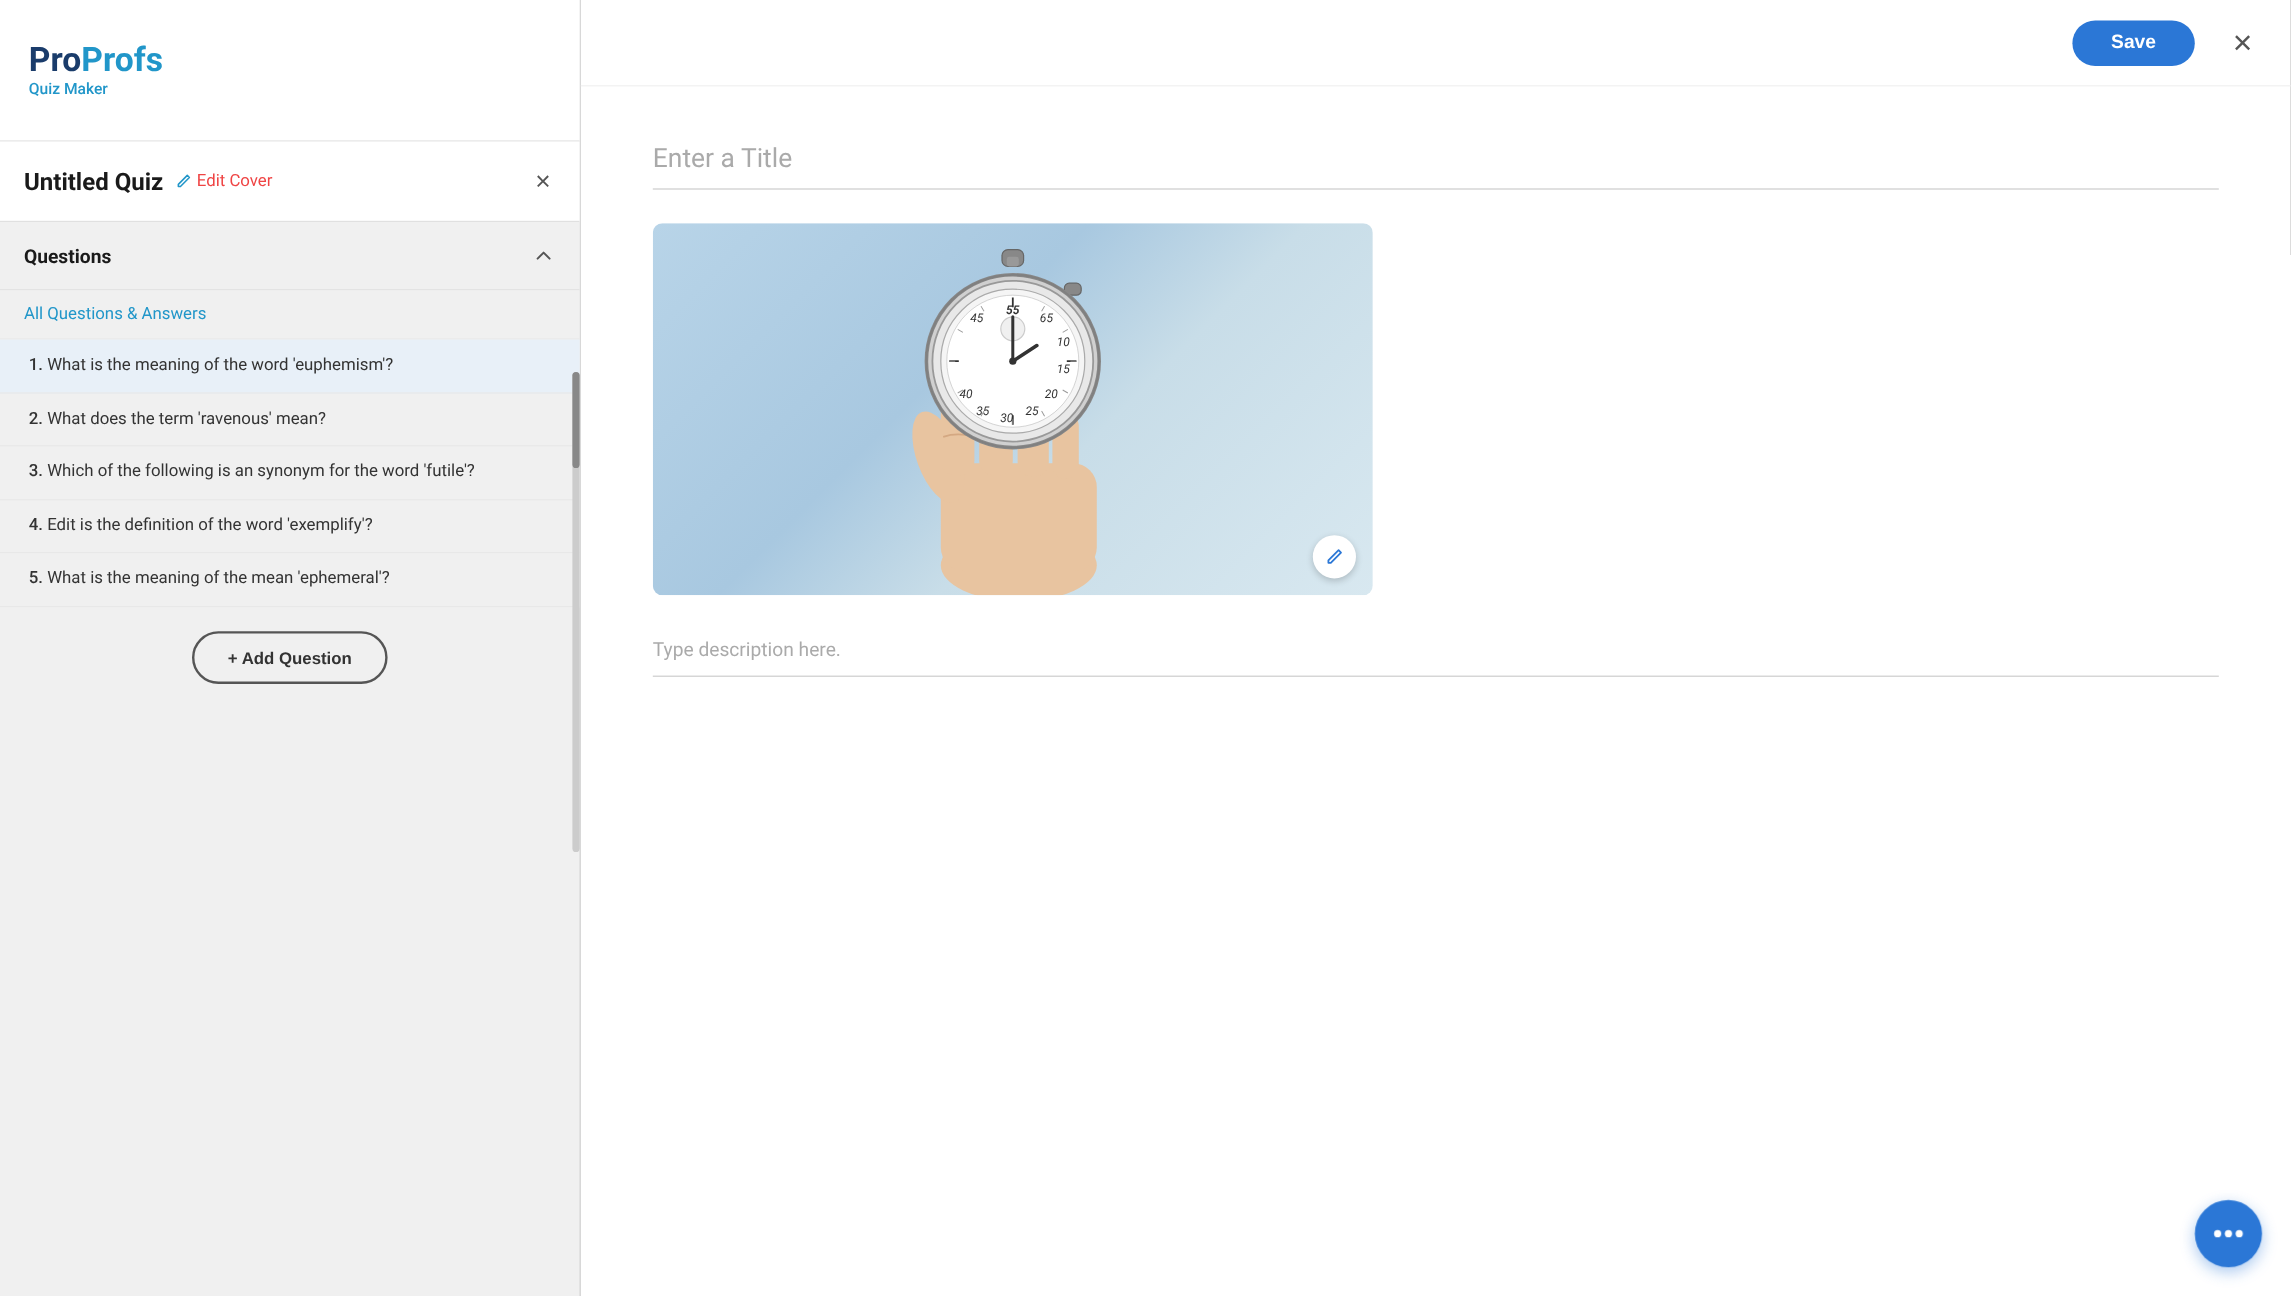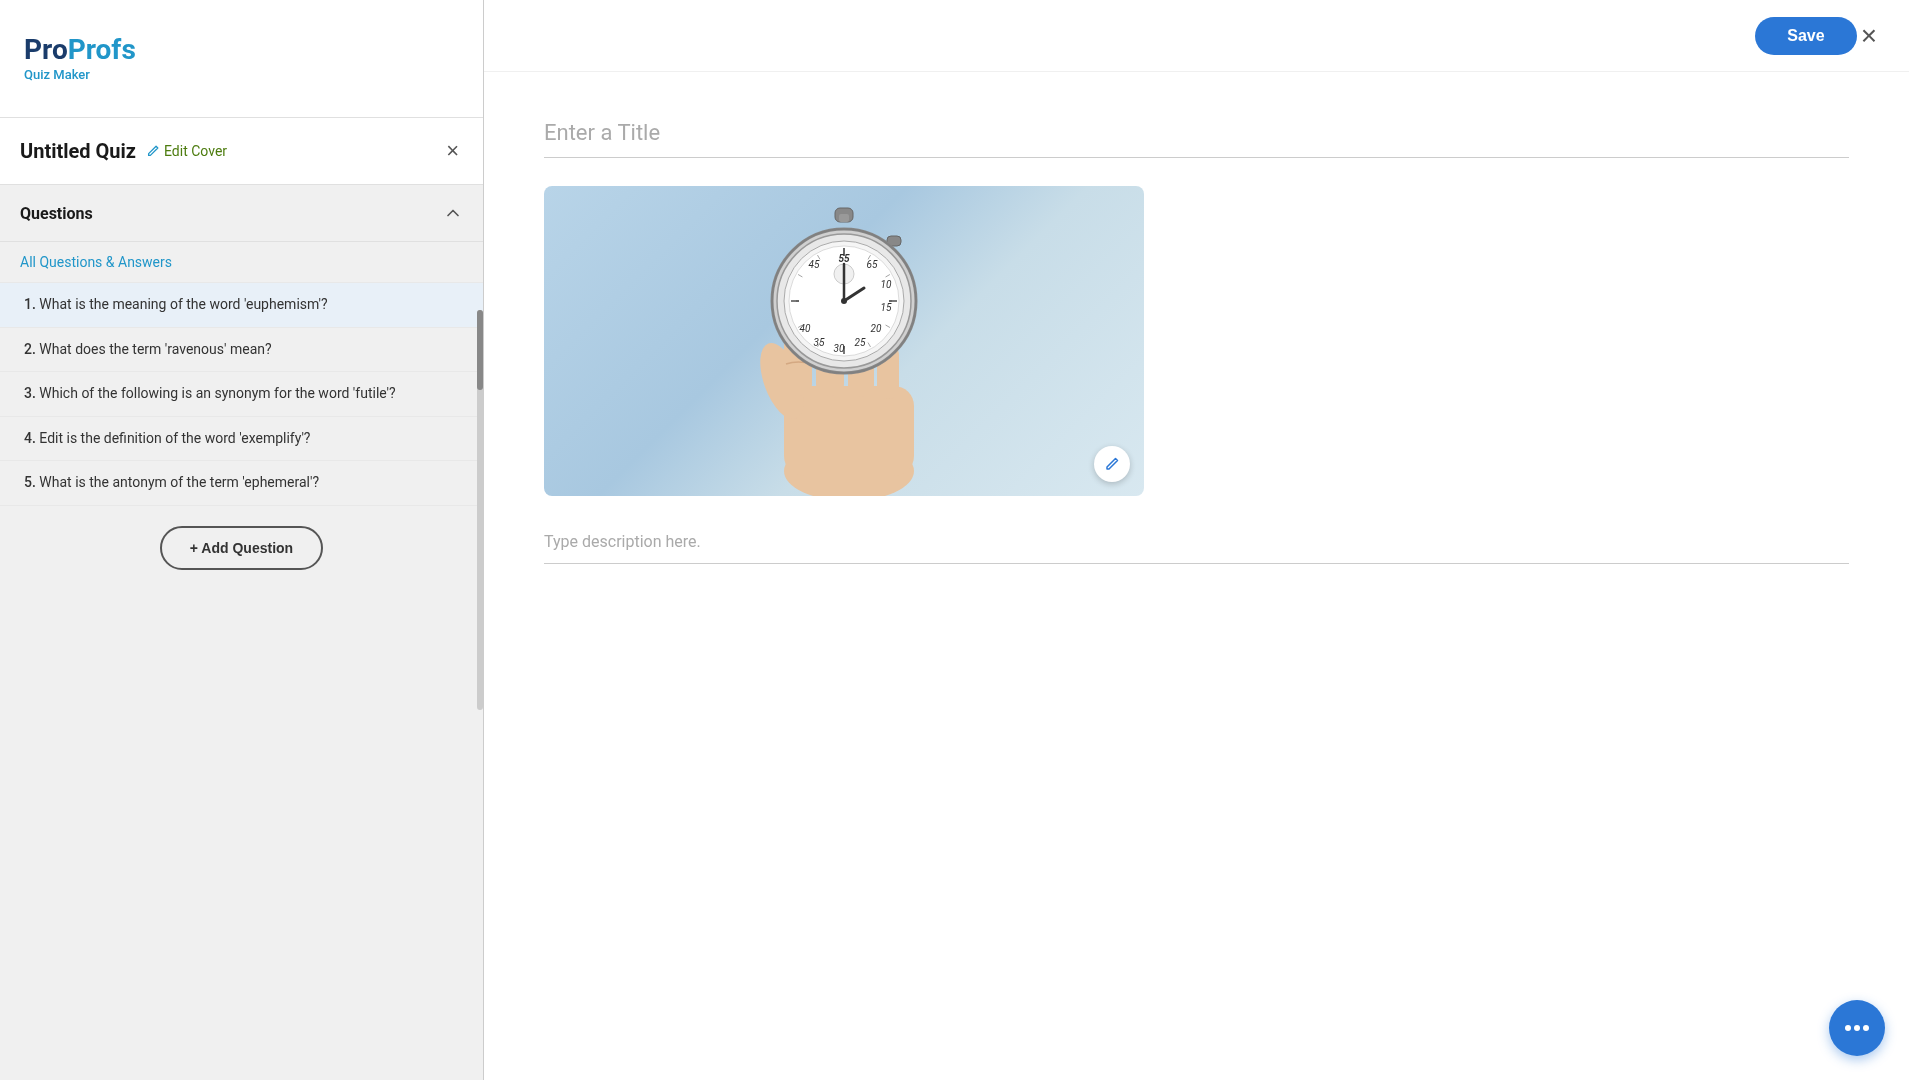--- a/index.html
+++ b/index.html
@@ -72,21 +72,21 @@
     .quiz-title-text {
       font-size: 20px;
       font-weight: 700;
       color: #1a1a1a;
     }
 
     .edit-cover-link {
       display: flex;
       align-items: center;
       gap: 4px;
-      color: #4d7c0f;
+      color: #ef4444;
       font-size: 14px;
       cursor: pointer;
       text-decoration: none;
     }
 
     .edit-icon-small {
       width: 14px;
       height: 14px;
     }
 
@@ -201,21 +201,21 @@
       background: #fff;
       display: flex;
       flex-direction: column;
     }
 
     .modal-top-bar {
       display: flex;
       align-items: center;
       justify-content: flex-end;
       padding: 16px 28px;
-      gap: 0;
+      gap: 28px;
       border-bottom: 1px solid #f0f0f0;
       height: 72px;
     }
 
     .save-btn {
       background: #2b77d6;
       color: #fff;
       border: none;
       border-radius: 24px;
       padding: 10px 32px;
@@ -384,21 +384,21 @@
       <li class="question-item">
         <span class="question-number">2. </span><span>What does the term 'ravenous' mean?</span>
       </li>
       <li class="question-item">
         <span class="question-number">3. </span><span>Which of the following is an synonym for the word 'futile'?</span>
       </li>
       <li class="question-item">
         <span class="question-number">4. </span><span>Edit is the definition of the word 'exemplify'?</span>
       </li>
       <li class="question-item">
-        <span class="question-number">5. </span><span>What is the antonym of the term 'ephemeral'?</span>
+        <span class="question-number">5. </span><span>What is the meaning of the mean 'ephemeral'?</span>
       </li>
     </ul>
 
     <button class="add-question-btn">+ Add Question</button>
   </div>
 
   <div class="sidebar-scroll">
     <div class="scroll-thumb"></div>
   </div>
 </div>

